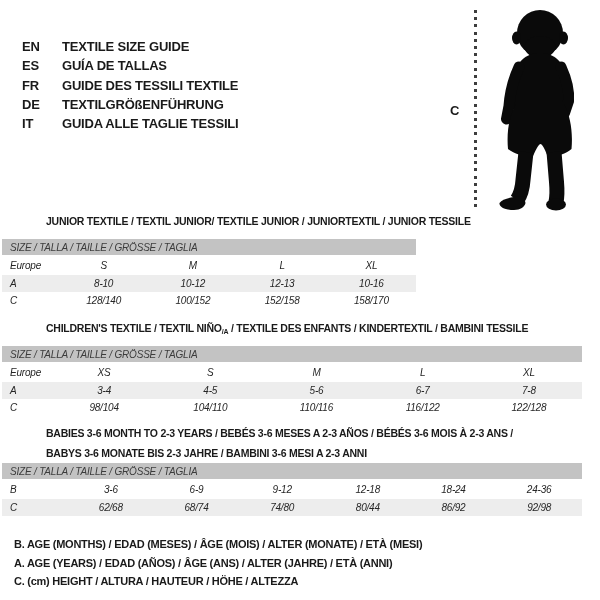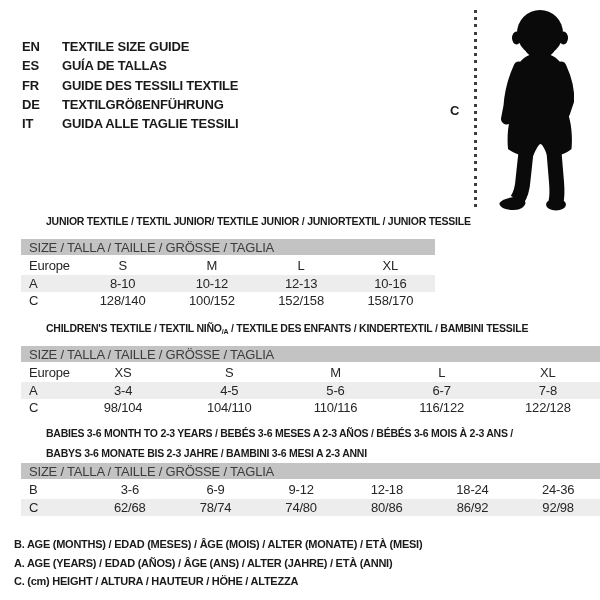--- a/index.html
+++ b/index.html
@@ -55,23 +55,23 @@
   }
   .section-heading sub.nino-sub {
     font-size: 7px; vertical-align: -2px; line-height: 0;
   }
   #junior-heading   { top: 215px; }
   #children-heading { top: 322px; }
   #babies-heading   { top: 424px; line-height: 19.5px; }
 
   
   table.size-table {
-    position: absolute; left: 21px;
+    position: absolute; left: 2px;
     border-collapse: collapse; table-layout: fixed;
-    font-size: 13px; letter-spacing: -0.2px;
+    font-size: 10px; letter-spacing: -0.2px; font-style: italic;
   }
   #junior-table   { top: 239px; width: 414px; }
   #children-table { top: 346px; width: 580px; }
   #babies-table   { top: 463px; width: 580px; }
 
   .size-table td { padding: 0; height: 17px; vertical-align: middle; }
   .size-table .thead-bar td {
     background: #c3c3c3;
     color: #3c3c3c;
     text-align: left;
@@ -250,23 +250,23 @@
       <td>3-6</td>
       <td>6-9</td>
       <td>9-12</td>
       <td>12-18</td>
       <td>18-24</td>
       <td>24-36</td>
     </tr>
     <tr class="data-row shaded">
       <td class="row-label">C</td>
       <td>62/68</td>
-      <td>78/74</td>
+      <td>68/74</td>
       <td>74/80</td>
-      <td>80/86</td>
+      <td>80/44</td>
       <td>86/92</td>
       <td>92/98</td>
     </tr>
   </tbody>
 </table>
 
 <div class="footnotes">
   <div class="footnote">B. AGE (MONTHS) / EDAD (MESES) / ÂGE (MOIS) / ALTER (MONATE) / ETÀ (MESI)</div>
   <div class="footnote">A. AGE (YEARS) / EDAD (AÑOS) / ÂGE (ANS) / ALTER (JAHRE) / ETÀ (ANNI)</div>
   <div class="footnote">C. (cm) HEIGHT / ALTURA / HAUTEUR / HÖHE / ALTEZZA</div>

